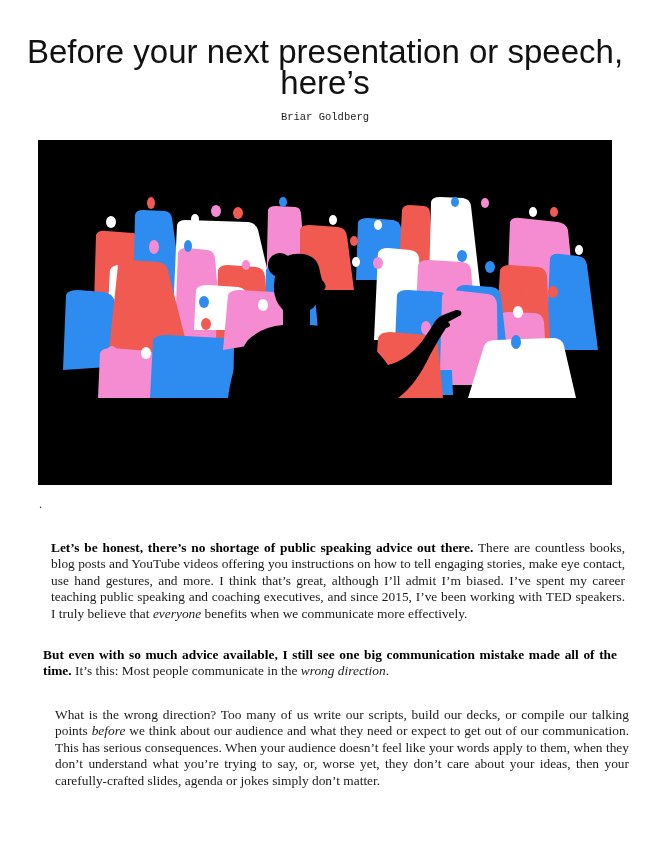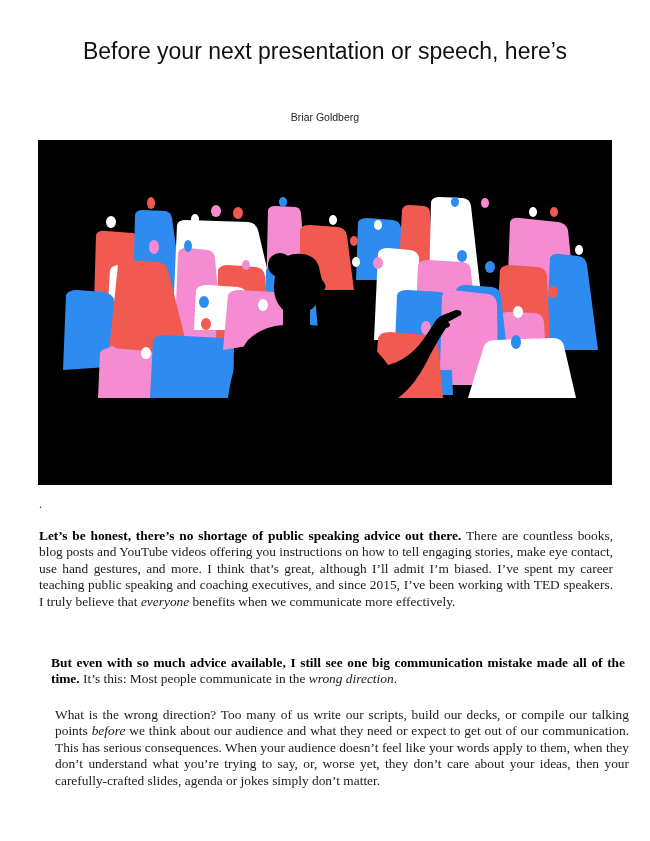--- a/index.html
+++ b/index.html
@@ -1,26 +1,26 @@
 <!DOCTYPE html>
 <html><head>
 <meta charset="utf-8">
 <style>
   html, body { margin: 0; padding: 0; background: #ffffff; }
   body { width: 650px; height: 841px; position: relative; overflow: hidden; }
   .title {
     position: absolute; left: 0; top: 36px; width: 650px;
     text-align: center;
     font-family: "Liberation Sans", sans-serif;
-    font-size: 23px; line-height: 31px; color: #111;
+    font-size: 33px; line-height: 31px; color: #111;
   }
   .author {
     position: absolute; left: 0; top: 111px; width: 650px;
     text-align: center;
-    font-family: Liberation Sans, sans-serif;
+    font-family: Liberation Mono, monospace;
     font-size: 10.5px; color: #222;
   }
   .hero {
     position: absolute; left: 38px; top: 140px; width: 574px; height: 345px;
     background: #000; overflow: hidden;
   }
   .hero svg { width: 574px; height: 345px; display: block; }
   .dot-line {
     position: absolute; left: 39px; top: 497px;
     font-family: "Liberation Serif", serif; font-size: 12px; color: #333;
@@ -122,23 +122,23 @@
 
     <g fill="#000">
       <circle cx="242" cy="125" r="12"></circle>
       <path d="M242 122 Q250 112 265 114 Q280 116 282 132 L284 140 Q290 146 286 150 Q283 152 281 154 Q280 166 272 170 L272 185 Q300 186 325 200 Q340 210 350 225 Q370 220 385 200 L395 185 Q398 178 405 175 L418 170 Q425 170 423 175 L410 182 Q415 186 408 188 Q400 200 392 215 Q378 245 360 258 L190 258 Q195 220 210 200 Q225 186 245 185 L245 170 Q235 160 236 145 Q237 130 242 122 Z"></path>
     </g>
   </svg>
 </div>
 
 <div class="dot-line">.</div>
 
-<p class="para p1" style="margin:0;">
+<p class="para p1" style="margin:12px;">
   <b>Let’s be honest, there’s no shortage of public speaking advice out there.</b><span> There are countless books, blog posts and YouTube videos offering you instructions on how to tell engaging stories, make eye contact, use hand gestures, and more. I think that’s great, although I’ll admit I’m biased. I’ve spent my career teaching public speaking and coaching executives, and since 2015, I’ve been working with TED speakers. I truly believe that </span><i>everyone</i><span> benefits when we communicate more effectively.</span>
 </p>
 
-<p class="para p2" style="margin:12px;">
+<p class="para p2" style="margin:4px;">
   <b>But even with so much advice available, I still see one big communication mistake made all of the time.</b><span> It’s this: Most people communicate in the </span><i>wrong direction</i><span>.</span>
 </p>
 
 <p class="para p3" style="margin:16px;">
   <span>What is the wrong direction? Too many of us write our scripts, build our decks, or compile our talking points </span><i>before</i><span> we think about our audience and what they need or expect to get out of our communication. This has serious consequences. When your audience doesn’t feel like your words apply to them, when they don’t understand what you’re trying to say, or, worse yet, they don’t care about your ideas, then your carefully-crafted slides, agenda or jokes simply don’t matter.</span>
 </p>
 
 </body></html>

